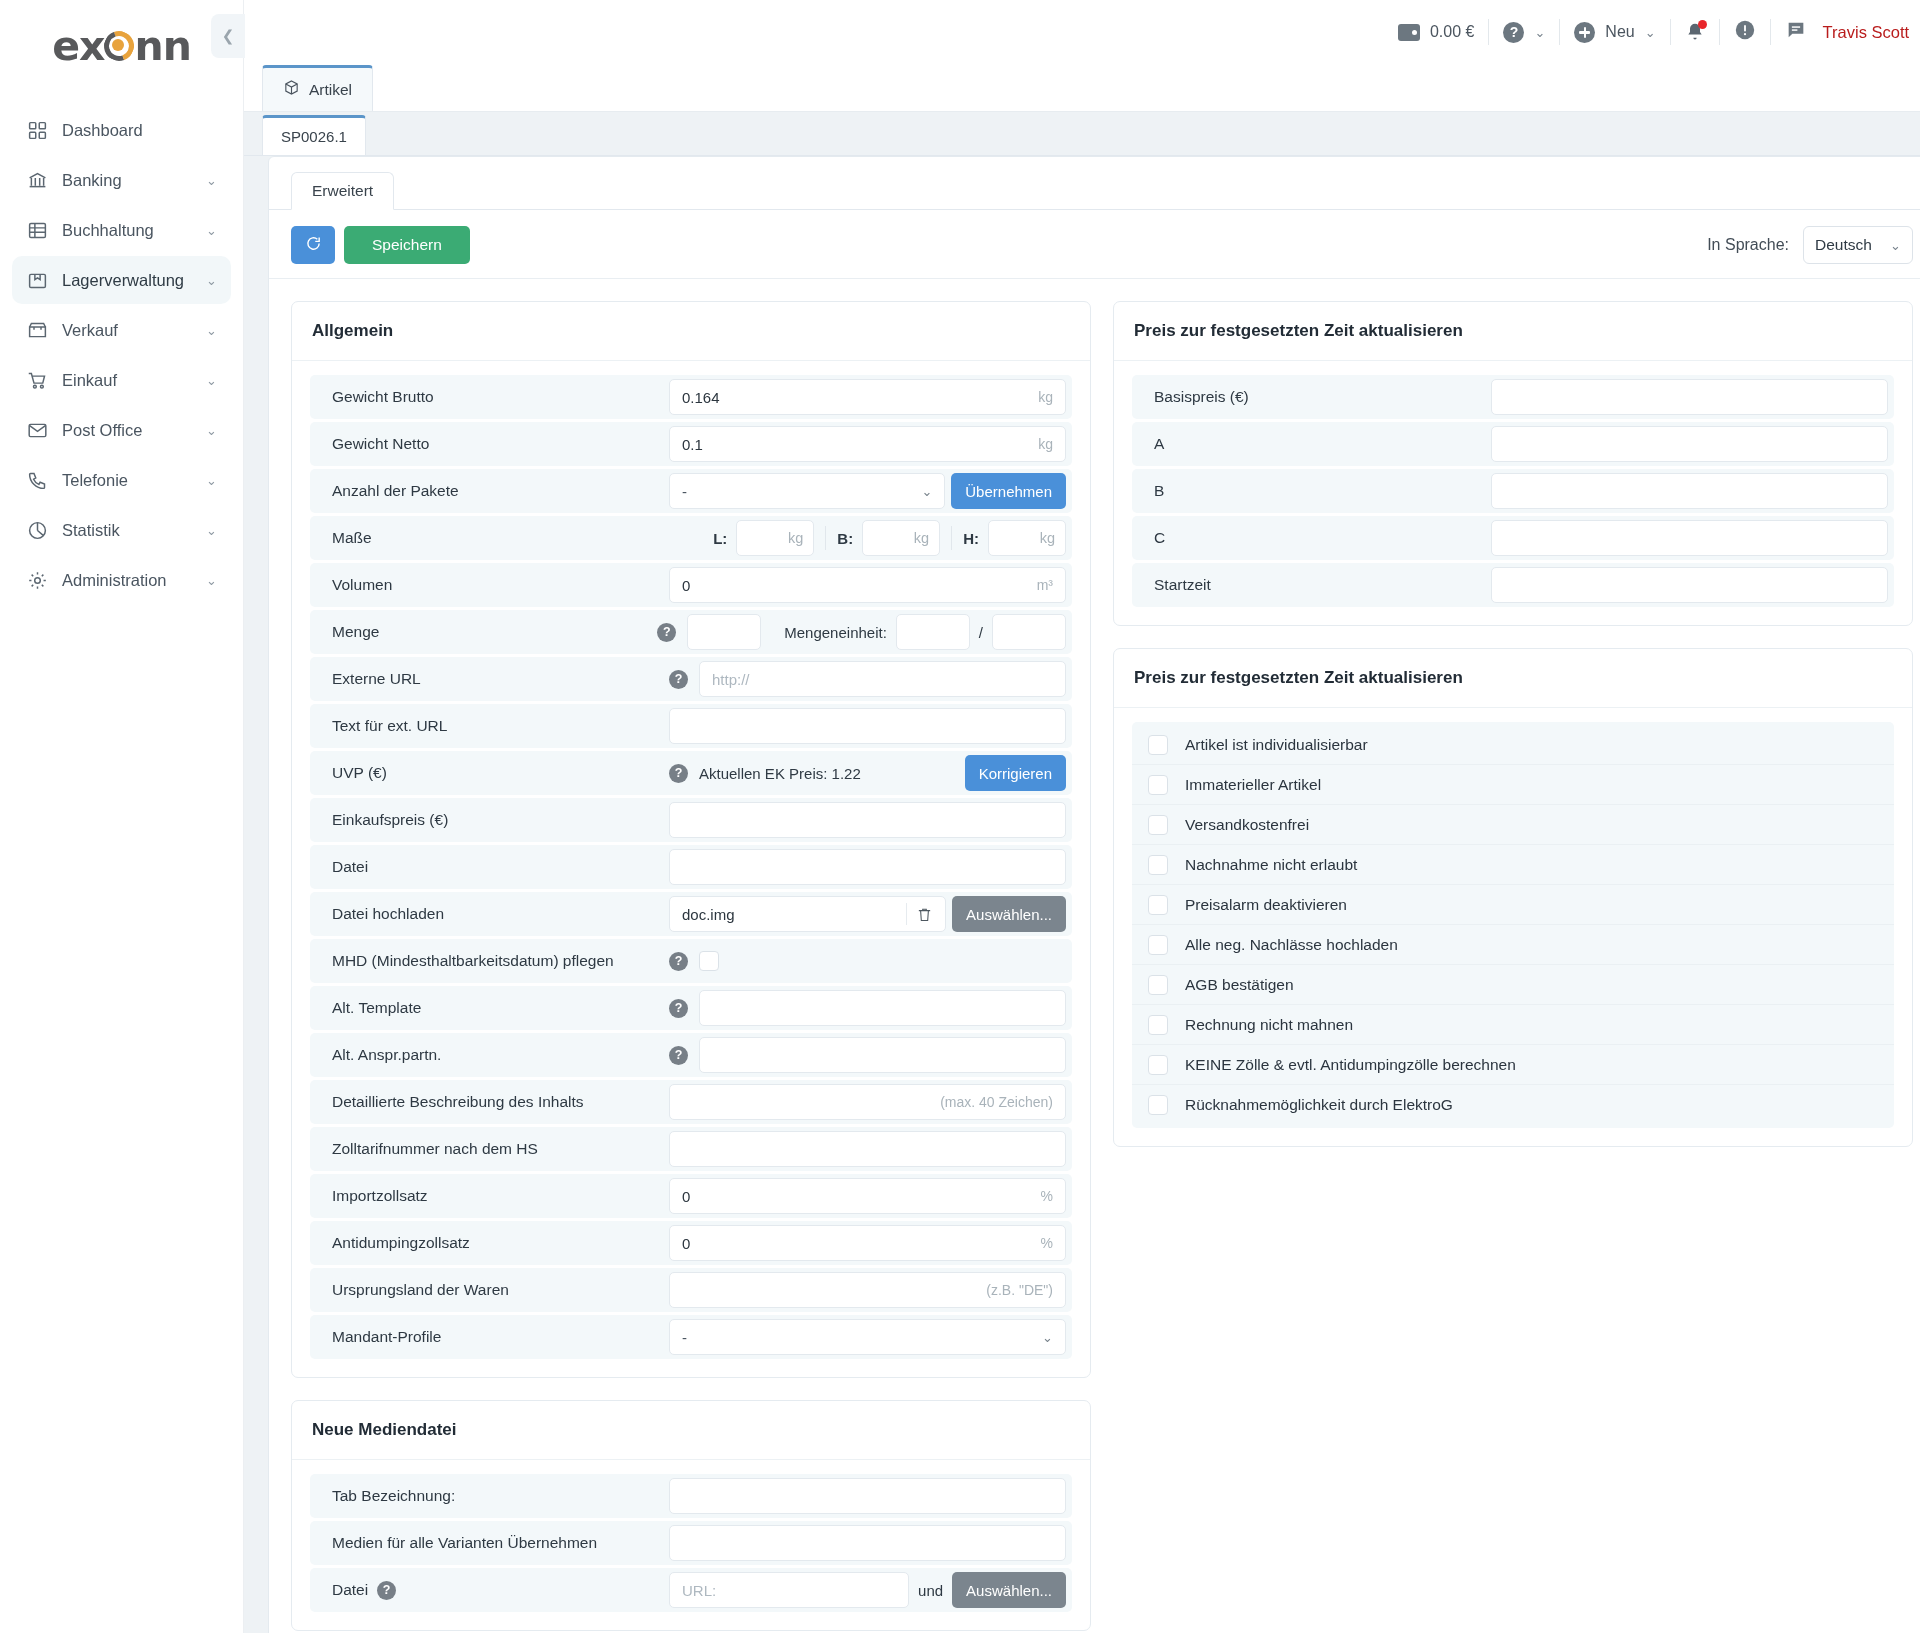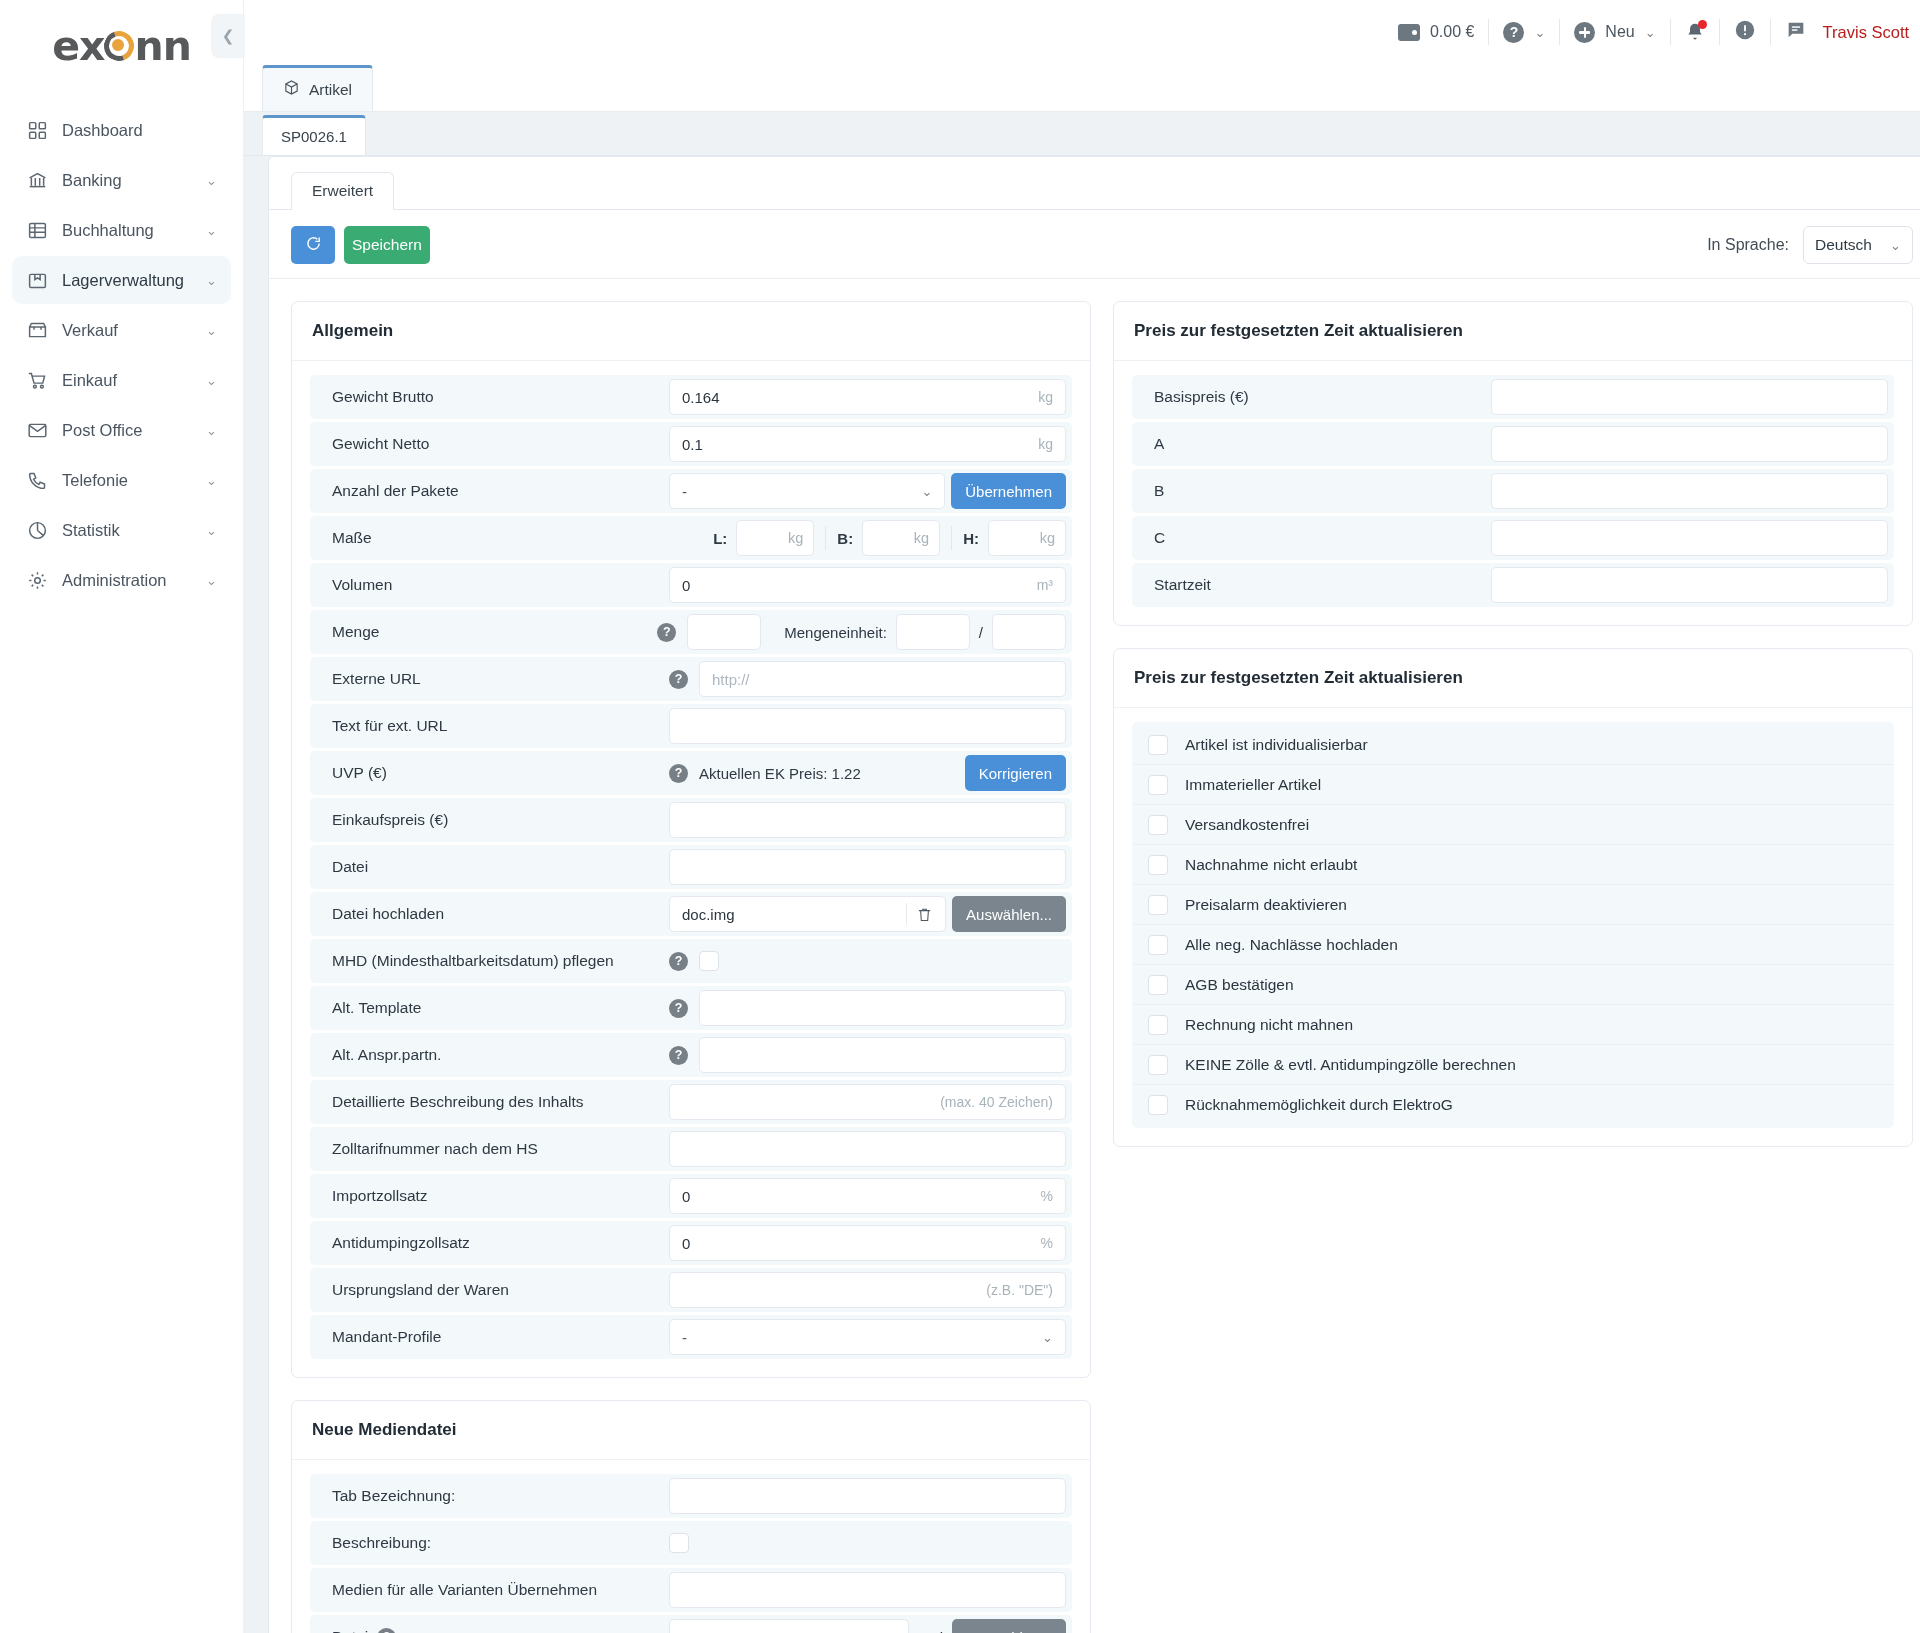--- a/index.html
+++ b/index.html
@@ -117,21 +117,21 @@
     display: flex; align-items: center; padding: 16px 22px 14px 22px;
     border-bottom: 1px solid #e9eef2;
   }
   .btn {
     border: none; border-radius: 5px; font-size: 15.5px; cursor: pointer;
     font-family: "Liberation Sans", sans-serif; color: #fff; height: 38px;
     display: flex; align-items: center; justify-content: center;
   }
   .btn-refresh { background: #4a90d9; width: 44px; }
   .btn-refresh svg { width: 17px; height: 17px; stroke: #fff; fill: none; stroke-width: 2; }
-  .btn-save { background: #3bab74; padding: 0 8px; margin-left: 9px; }
+  .btn-save { background: #3bab74; padding: 0 28px; margin-left: 9px; }
   .lang-wrap { margin-left: auto; display: flex; align-items: center; gap: 14px; }
   .lang-label { font-size: 16px; color: #424c56; }
   .lang-select {
     width: 110px; height: 38px; border: 1px solid #dde3e9; border-radius: 6px;
     background: #fff; display: flex; align-items: center; justify-content: space-between;
     padding: 0 11px; font-size: 15.5px; color: #2f3a44; cursor: pointer;
   }
 
   
   .grid { display: flex; gap: 22px; padding: 22px 22px 0 22px; align-items: flex-start; }
@@ -670,26 +670,20 @@
 
                 <div class="row">
                   <div class="lab">Tab Bezeichnung:</div>
                   <div class="fields">
                     <div class="inp">
                       <span class="val"></span>
                     </div>
                   </div>
                 </div>
 
-                <div class="row">
-                  <div class="lab">Beschreibung:</div>
-                  <div class="fields">
-                    <span class="chk"></span>
-                  </div>
-                </div>
 
                 <div class="row">
                   <div class="lab">Medien für alle Varianten Übernehmen</div>
                   <div class="fields">
                     <div class="inp">
                       <span class="val"></span>
                     </div>
                   </div>
                 </div>
 

